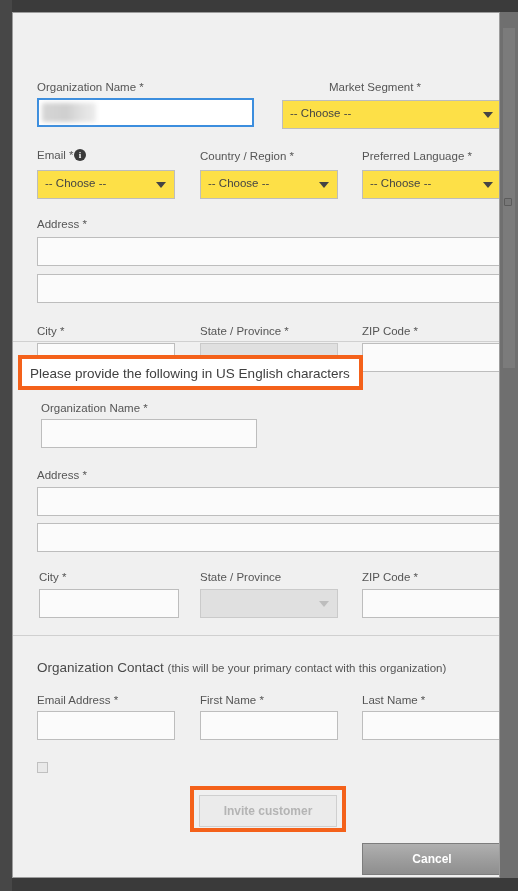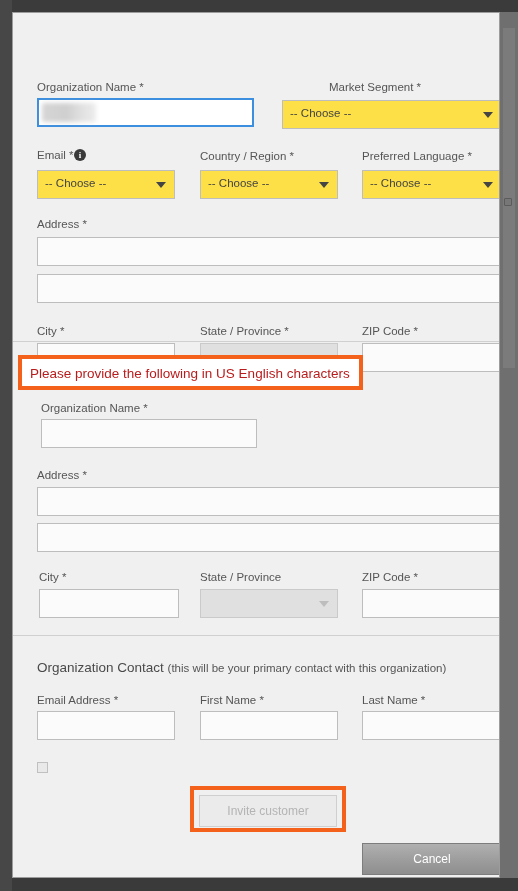--- a/index.html
+++ b/index.html
@@ -213,21 +213,21 @@
     font-size: 11.5px;
     color: #4a4a4a;
     white-space: nowrap;
   }
 
   .btn {
     position: absolute;
     box-sizing: border-box;
     height: 32px;
     font-size: 12px;
-    font-weight: normal;
+    font-weight: bold;
     text-align: center;
     line-height: 30px;
     font-family: "Liberation Sans", sans-serif;
   }
   .btn-disabled {
     background: #ebebeb;
     border: 1px solid #cfcfcf;
     color: #b4b4b4;
     cursor: default;
   }
@@ -301,21 +301,21 @@
           <span class="sel-arrow"></span>
         </div>
 
         <div class="fld-label" style="left:349px; top:312px;">ZIP Code *</div>
         <input class="txt" style="left: 349px; top: 330px; width: 140px;" value="">
       </div>
 
       <div class="section sec-2">
 
         <div class="annot annot-fill" style="left:5px; top:13px; width:345px; height:35px;"></div>
-        <div class="fld-label" style="left:17px; top:24px; font-size:13.5px; color:#b91c1c;">Please provide the following in US English characters</div>
+        <div class="fld-label" style="left:17px; top:24px; font-size:13.5px; color:#404040;">Please provide the following in US English characters</div>
 
         <div class="fld-label" style="left:28px; top:60px;">Organization Name *</div>
         <input class="txt" style="left: 28px; top: 77px; width: 216px;" value="">
 
         <div class="fld-label" style="left:24px; top:127px;">Address *</div>
         <input class="txt" style="left: 24px; top: 145px; width: 465px;" value="">
         <input class="txt" style="left: 24px; top: 181px; width: 465px;" value="">
 
         <div class="fld-label" style="left:26px; top:229px;">City *</div>
         <input class="txt" style="left: 26px; top: 247px; width: 140px;" value="">

